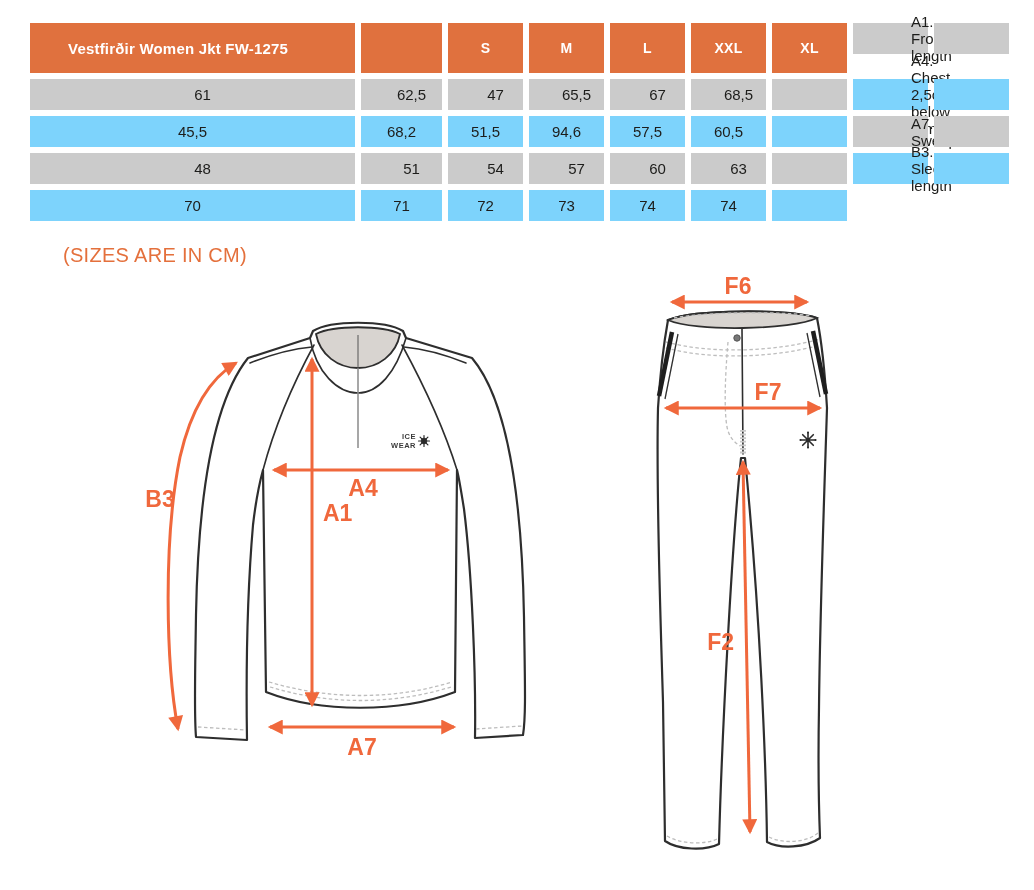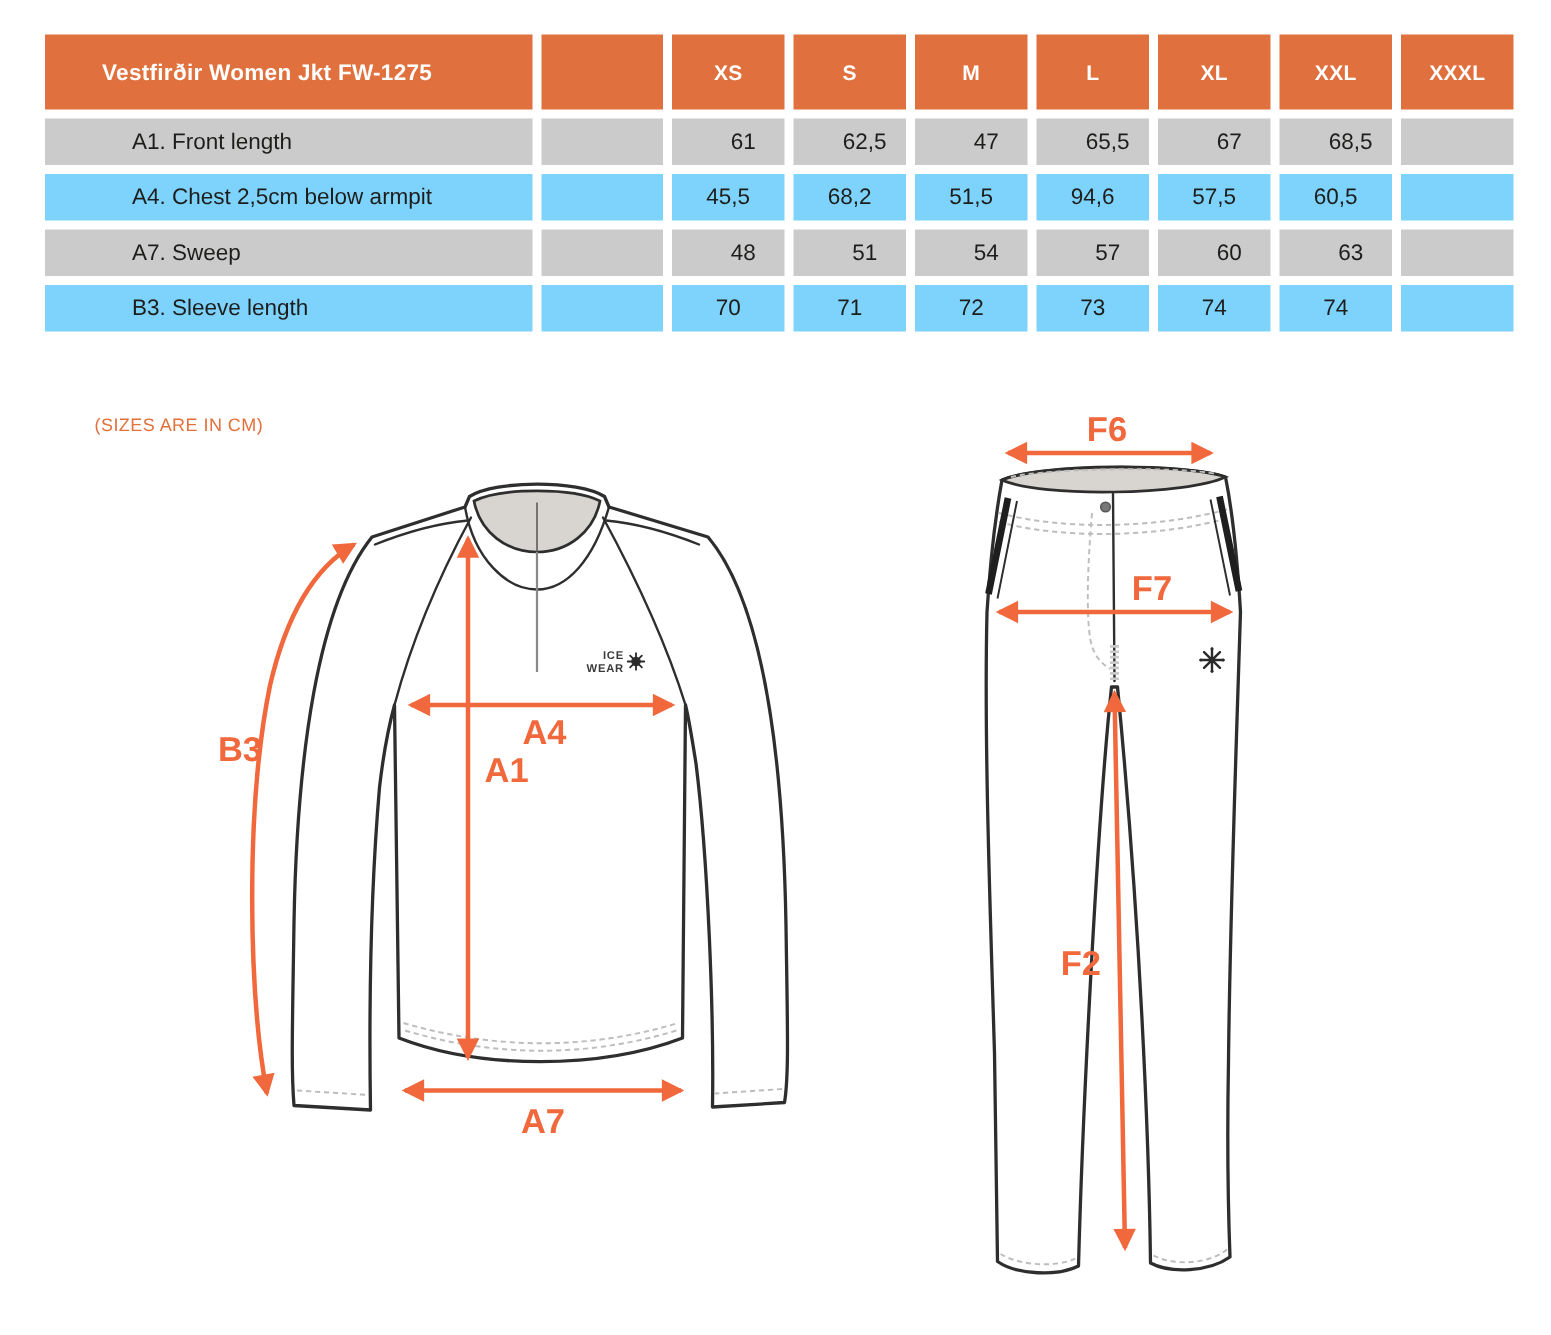--- a/index.html
+++ b/index.html
@@ -11,22 +11,22 @@
     grid-template-columns:325px 81px repeat(7,75px);
     column-gap:6px;row-gap:6px;border-radius:19px;}
   .hcell{height:50px;background:#e0713e;color:#fff;font-weight:700;font-size:14px;
     display:flex;align-items:center;justify-content:center;letter-spacing:.2px;}
   .hcell.title{justify-content:flex-start;padding-left:38px;font-size:15px;}
   .cell{height:31px;font-size:15px;color:#1d1d1b;display:flex;align-items:center;justify-content:center;}
   .cell.label{justify-content:flex-start;padding-left:58px;}
   .dark{background:#cbcbcb;padding-left:20px;}
   .light{background:#7dd3fc;}
 
-  .sizes-note{position:absolute;left:63px;top:244px;color:#e4703c;font-size:12px;
-    font-weight:400;letter-spacing:.3px;margin-top:32px;}
+  .sizes-note{position:absolute;left:63px;top:244px;color:#e4703c;font-size:20px;
+    font-weight:400;letter-spacing:.3px;}
 
   
   .jacket-svg{position:absolute;left:130px;top:285px;}
   .pants-svg{position:absolute;left:620px;top:276px;}
   .outline{fill:#fff;stroke:#2e2e2e;stroke-width:2.2;stroke-linejoin:round;stroke-linecap:round;}
   .seam{fill:none;stroke:#2e2e2e;stroke-width:1.6;stroke-linecap:round;}
   .stitch{fill:none;stroke:#bdbdbd;stroke-width:1.3;stroke-dasharray:3.5 2.5;}
   .innergray{fill:#d8d4d0;stroke:#2e2e2e;stroke-width:1.8;}
   .arrow{fill:none;stroke:#f0683c;stroke-width:3;}
   .mlabel{fill:#f0683c;font-family:"Liberation Sans",sans-serif;font-size:23px;font-weight:600;}
@@ -34,27 +34,25 @@
   .flake{stroke:#2a2a2a;stroke-width:1.6;stroke-linecap:round;}
 </style>
 </head>
 <body>
 
 <div class="page">
 
   <div class="size-table">
       <div class="hcell title">Vestfirðir Women Jkt FW-1275</div>
       <div class="hcell"></div>
-      <div class="hcell">XS</div>
       <div class="hcell">S</div>
       <div class="hcell">M</div>
       <div class="hcell">L</div>
+      <div class="hcell">XXL</div>
       <div class="hcell">XL</div>
-      <div class="hcell">XXL</div>
-      <div class="hcell">XXXL</div>
       <div class="cell label dark">A1. Front length</div>
       <div class="cell dark"></div>
       <div class="cell dark">61</div>
       <div class="cell dark">62,5</div>
       <div class="cell dark">47</div>
       <div class="cell dark">65,5</div>
       <div class="cell dark">67</div>
       <div class="cell dark">68,5</div>
       <div class="cell dark"></div>
       <div class="cell label light">A4. Chest 2,5cm below armpit</div>

